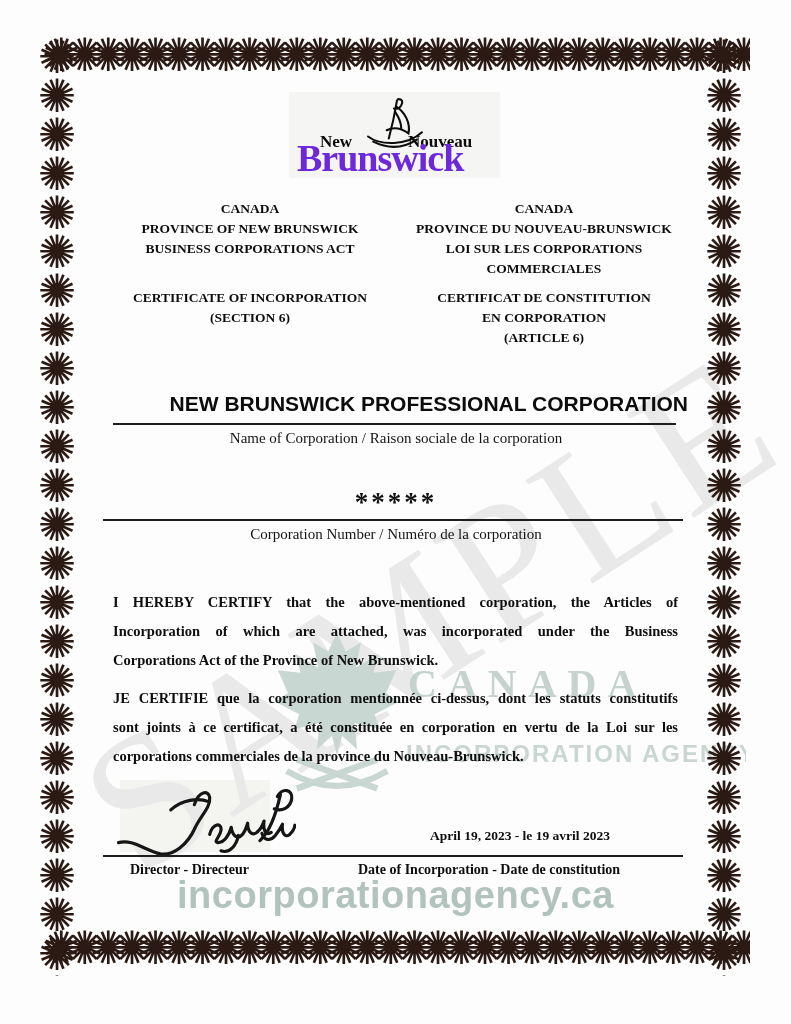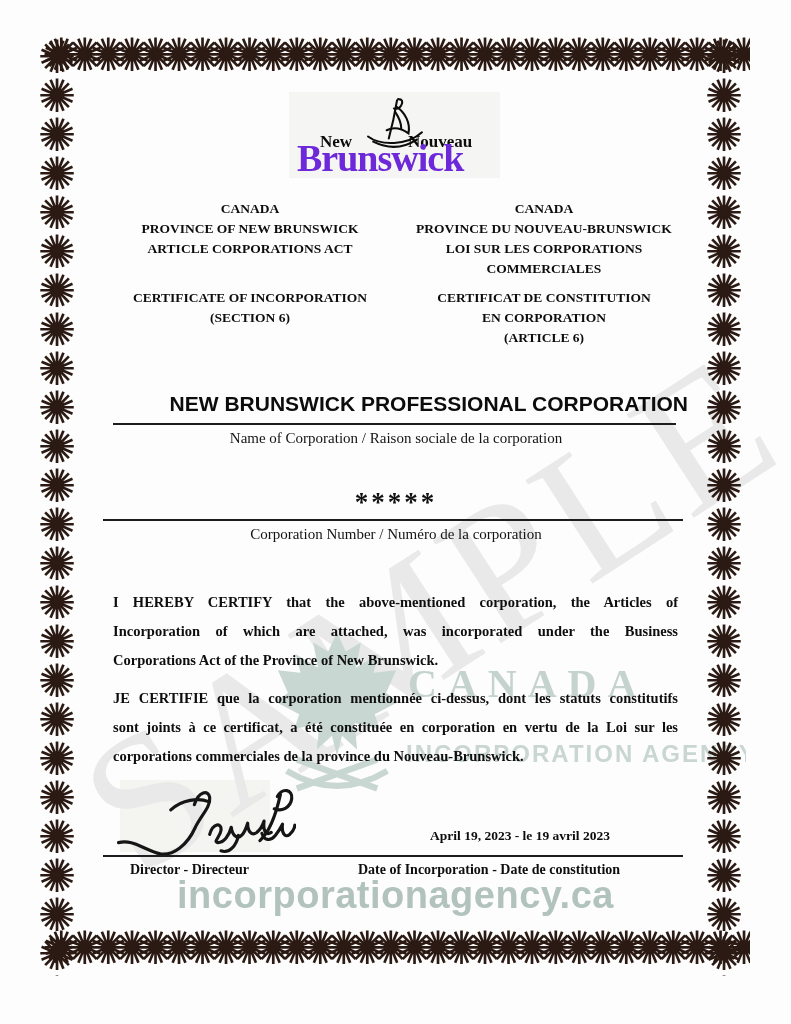--- a/index.html
+++ b/index.html
@@ -114,21 +114,21 @@
       </g>
     </svg>
     <span class="word-sm w-new">New</span>
     <span class="word-sm w-nouveau">Nouveau</span>
     <div class="w-main">Brunswick</div>
   </div>
 
   <div class="c hdr hdr-left">
     <div>CANADA</div>
     <div>PROVINCE OF NEW BRUNSWICK</div>
-    <div>ARTICLE CORPORATIONS ACT</div>
+    <div>BUSINESS CORPORATIONS ACT</div>
     <div class="block2">
       <div>CERTIFICATE OF INCORPORATION</div>
       <div>(SECTION 6)</div>
     </div>
   </div>
 
   <div class="c hdr hdr-right">
     <div>CANADA</div>
     <div>PROVINCE DU NOUVEAU-BRUNSWICK</div>
     <div>LOI SUR LES CORPORATIONS</div>

